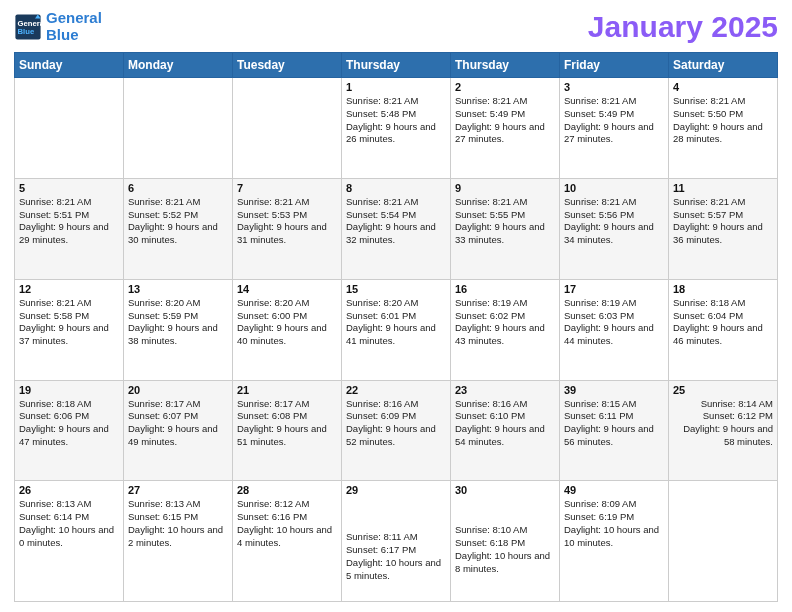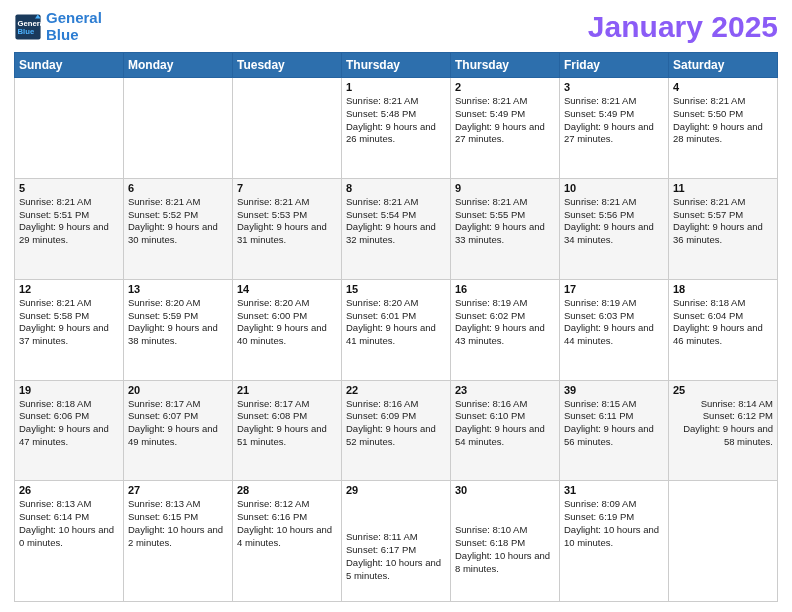--- a/index.html
+++ b/index.html
@@ -321,21 +321,21 @@
 Sunset: 6:17 PM
 Daylight: 10 hours and 5 minutes.</div>
           </td>
           <td>
             <div class="cell-day">30</div>
             <div class="cell-info" style="white-space: pre-line; margin-top: 28px;">Sunrise: 8:10 AM
 Sunset: 6:18 PM
 Daylight: 10 hours and 8 minutes.</div>
           </td>
           <td>
-            <div class="cell-day">31</div>
+            <div class="cell-day">49</div>
             <div class="cell-info" style="white-space: pre-line;">Sunrise: 8:09 AM
 Sunset: 6:19 PM
 Daylight: 10 hours and 10 minutes.</div>
           </td>
           <td class="empty"></td>
         </tr>
       </tbody>
   </table>
 </div>
 

